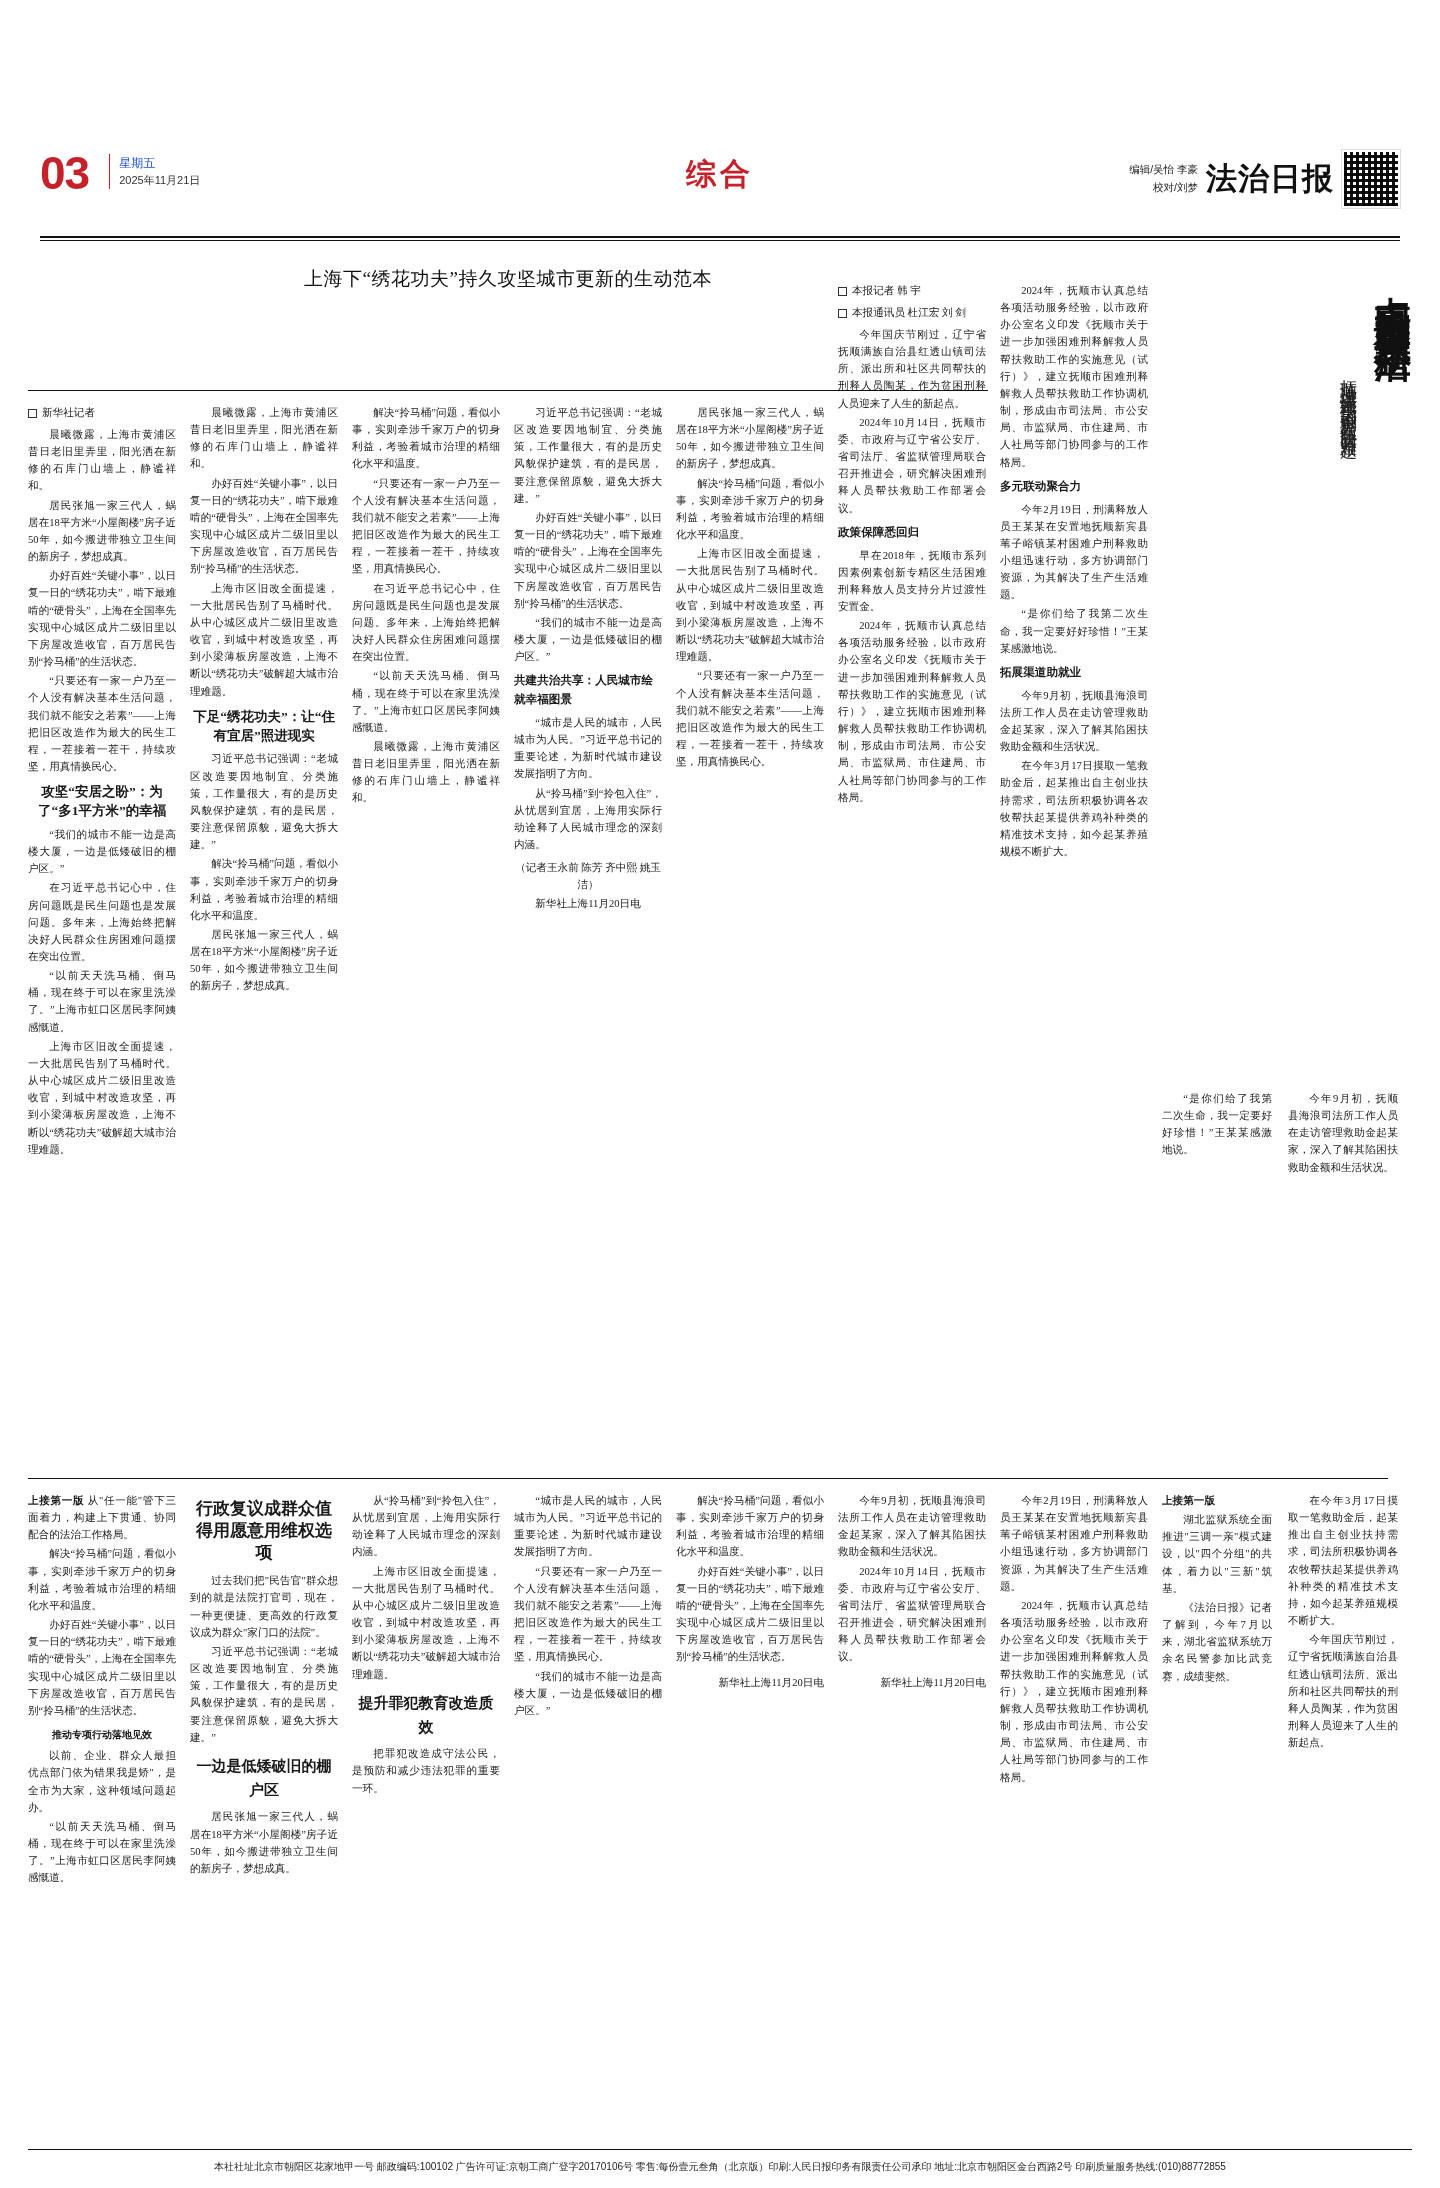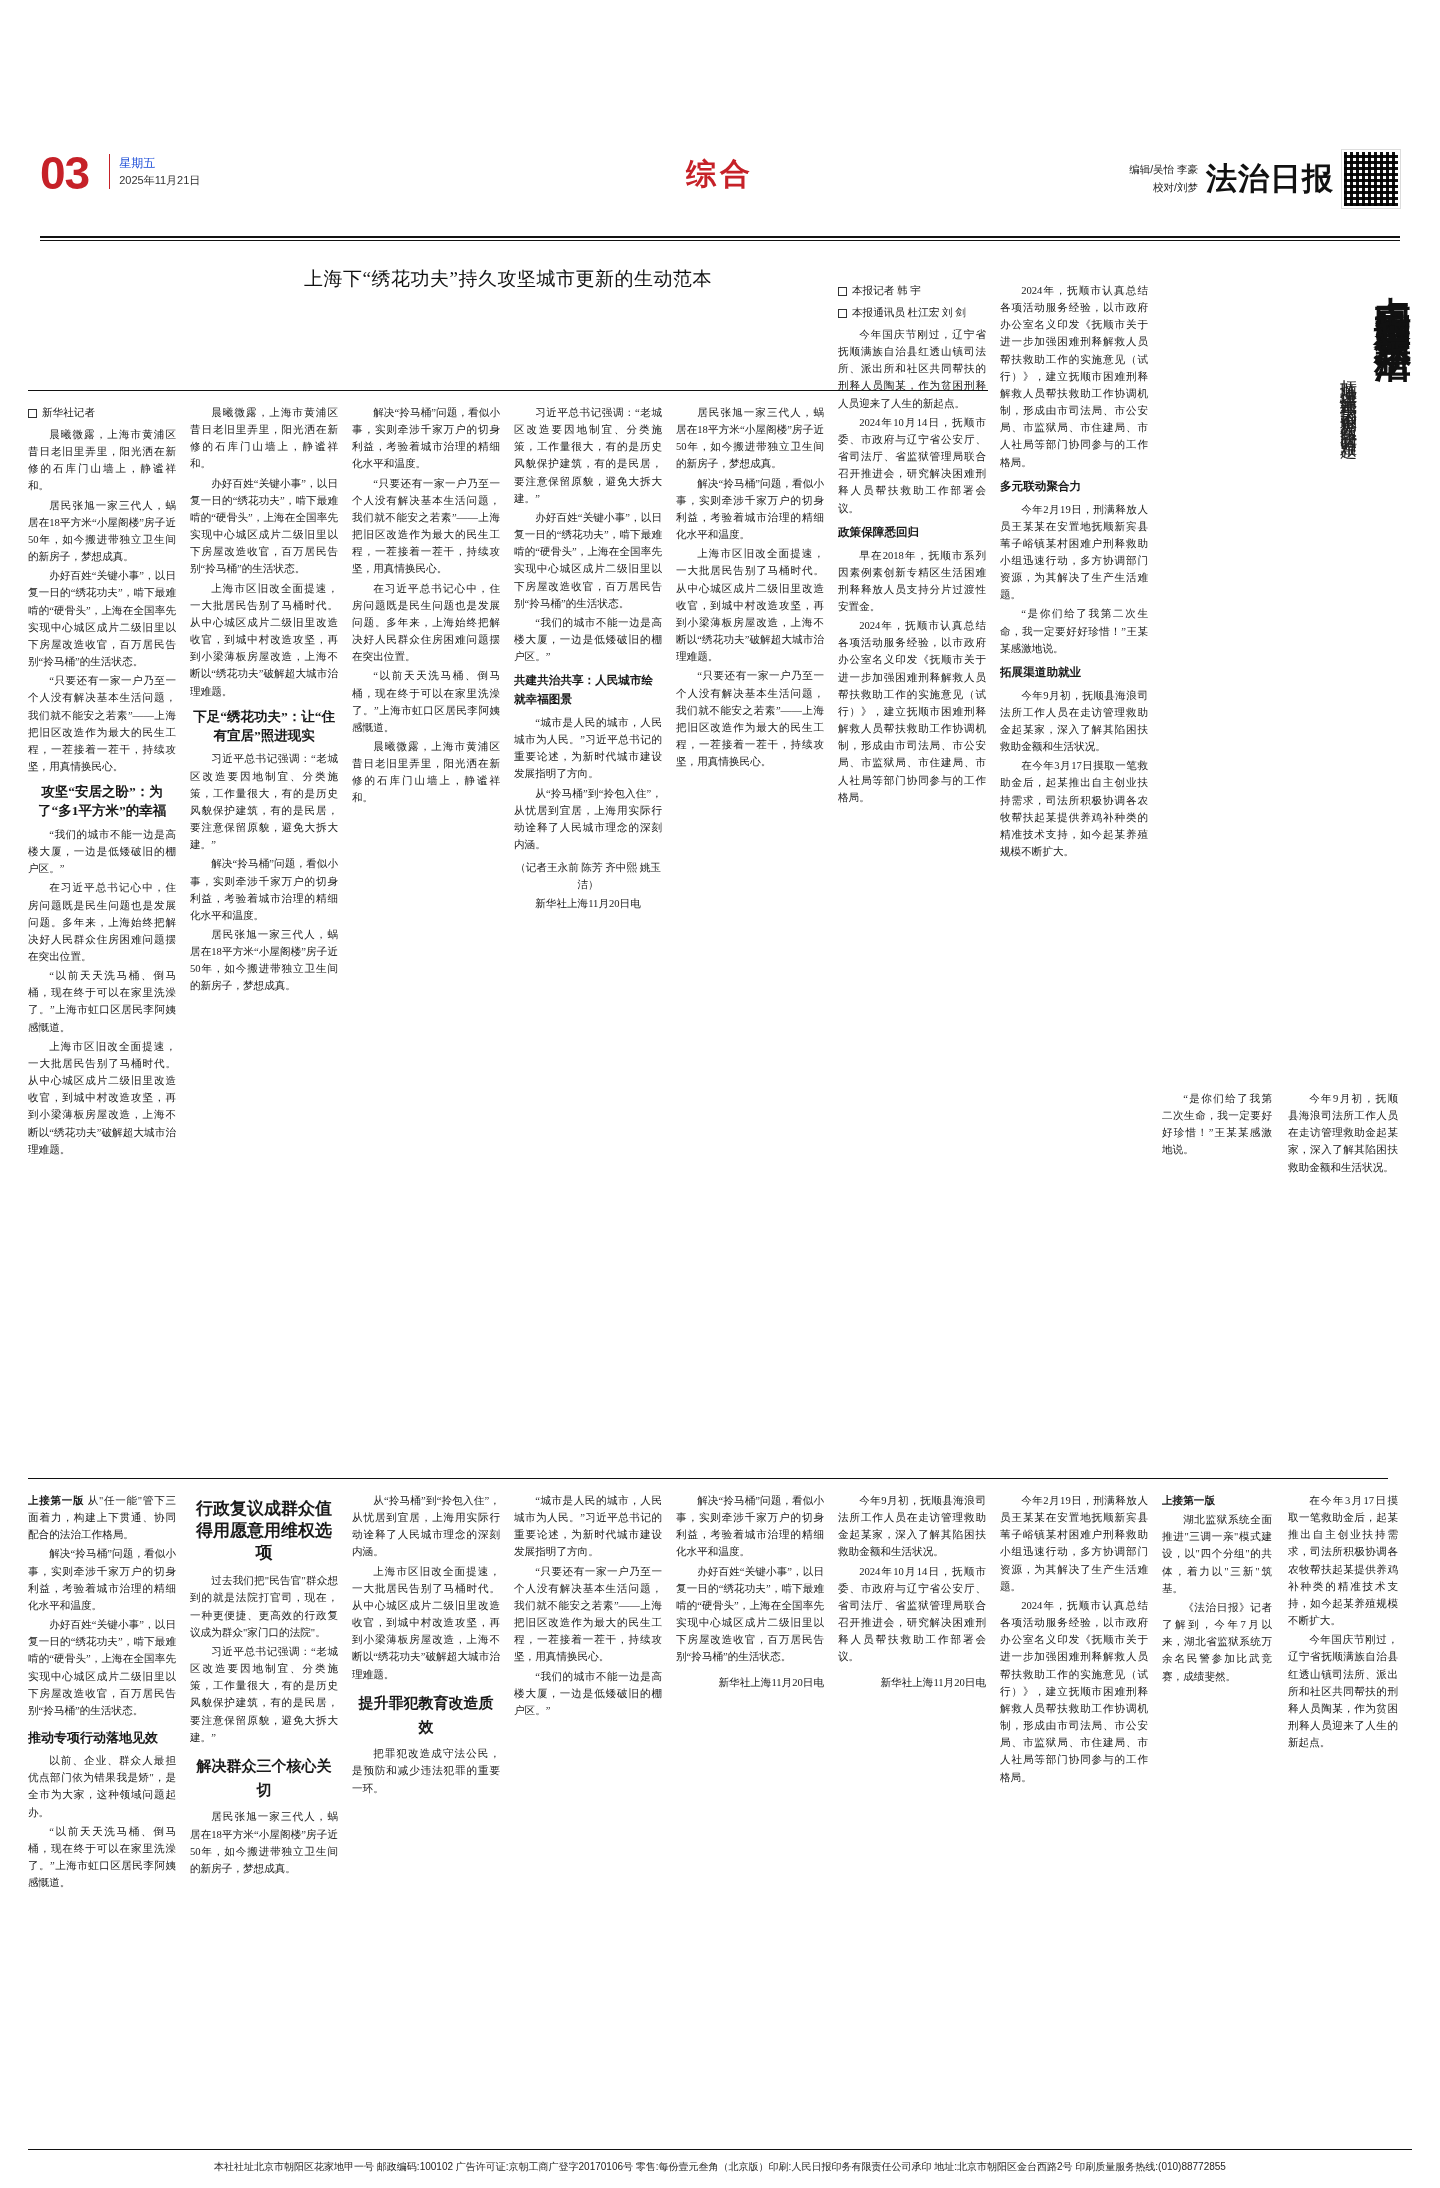--- a/index.html
+++ b/index.html
@@ -156,30 +156,30 @@
     <p>今年9月初，抚顺县海浪司法所工作人员在走访管理救助金起某家，深入了解其陷困扶救助金额和生活状况。</p>
     <p>在今年3月17日摸取一笔救助金后，起某推出自主创业扶持需求，司法所积极协调各农牧帮扶起某提供养鸡补种类的精准技术支持，如今起某养殖规模不断扩大。</p>
   </div>
 
   <div class="bot-rule"></div>
 
   <div class="col" style="left:28px;top:1492px;width:148px;height:640px;overflow:hidden;">
     <p style="text-indent:0;"><b>上接第一版</b> <span>从"任一能"管下三面着力，构建上下贯通、协同配合的法治工作格局。</span></p>
     <p>解决“拎马桶”问题，看似小事，实则牵涉千家万户的切身利益，考验着城市治理的精细化水平和温度。</p>
     <p>办好百姓“关键小事”，以日复一日的“绣花功夫”，啃下最难啃的“硬骨头”，上海在全国率先实现中心城区成片二级旧里以下房屋改造收官，百万居民告别“拎马桶”的生活状态。</p>
-    <div class="cont-h" style="font-size:13px;margin-top:8px;">推动专项行动落地见效</div>
+    <div class="cont-h" style="text-align:center;font-size:10px;margin-top:8px;">推动专项行动落地见效</div>
     <p>以前、企业、群众人最担优点部门依为错果我是矫"，是全市为大家，这种领域问题起办。</p>
     <p>“以前天天洗马桶、倒马桶，现在终于可以在家里洗澡了。”上海市虹口区居民李阿姨感慨道。</p>
   </div>
 
   <div class="col" style="left:190px;top:1492px;width:148px;height:640px;overflow:hidden;">
     <div class="bot-h" style="font-size:17px;line-height:1.3;">行政复议成群众值得用愿意用维权选项</div>
     <p>过去我们把"民告官"群众想到的就是法院打官司，现在，一种更便捷、更高效的行政复议成为群众"家门口的法院"。</p>
     <p>习近平总书记强调：“老城区改造要因地制宜、分类施策，工作量很大，有的是历史风貌保护建筑，有的是民居，要注意保留原貌，避免大拆大建。”</p>
-    <div class="bot-h-sm">解决群众三个核心关切</div>
+    <div class="bot-h-sm">一边是低矮破旧的棚户区</div>
     <p>居民张旭一家三代人，蜗居在18平方米“小屋阁楼”房子近50年，如今搬进带独立卫生间的新房子，梦想成真。</p>
   </div>
 
   <div class="col" style="left:352px;top:1492px;width:148px;height:640px;overflow:hidden;">
     <p>从“拎马桶”到“拎包入住”，从忧居到宜居，上海用实际行动诠释了人民城市理念的深刻内涵。</p>
     <p>上海市区旧改全面提速，一大批居民告别了马桶时代。从中心城区成片二级旧里改造收官，到城中村改造攻坚，再到小梁薄板房屋改造，上海不断以“绣花功夫”破解超大城市治理难题。</p>
     <div class="bot-h-sm">提升罪犯教育改造质效</div>
     <p>把罪犯改造成守法公民，是预防和减少违法犯罪的重要一环。</p>
   </div>
 

